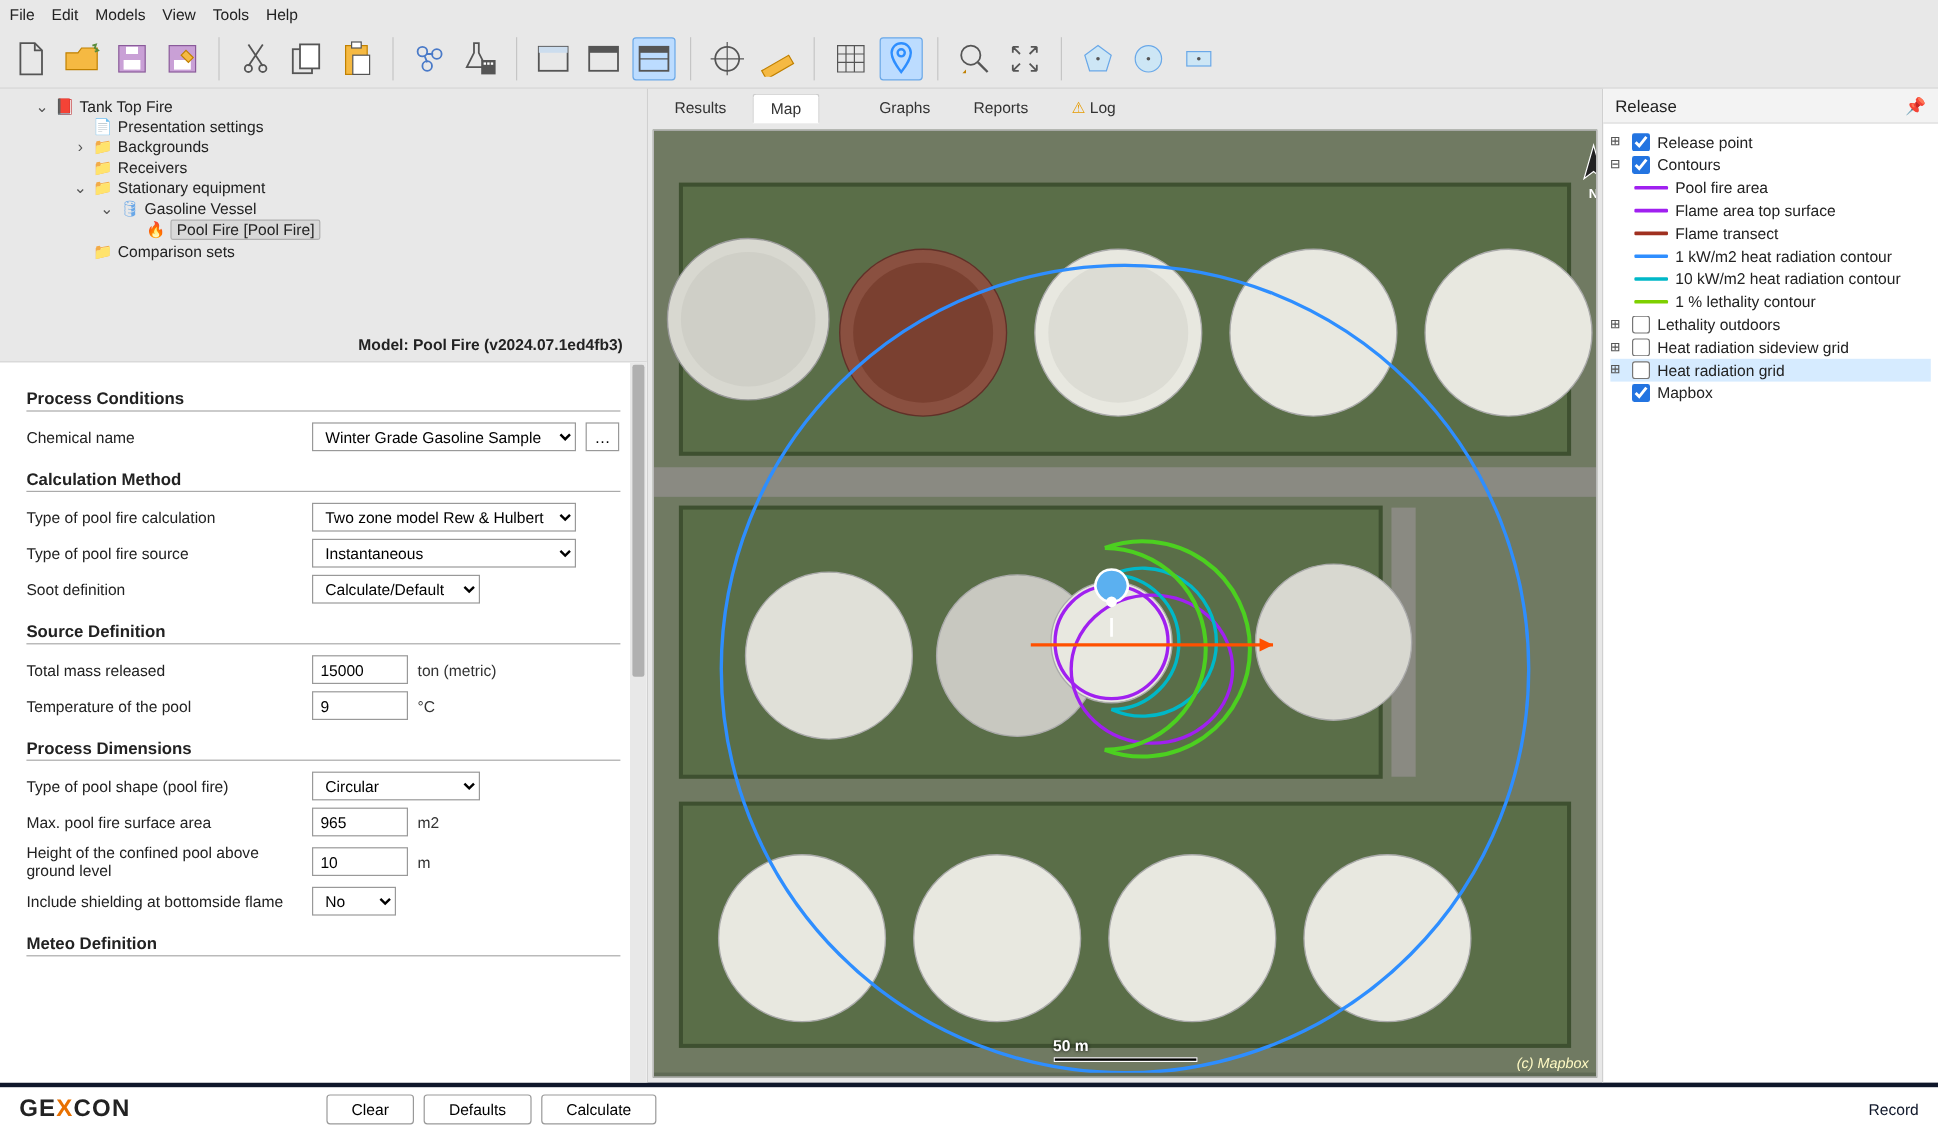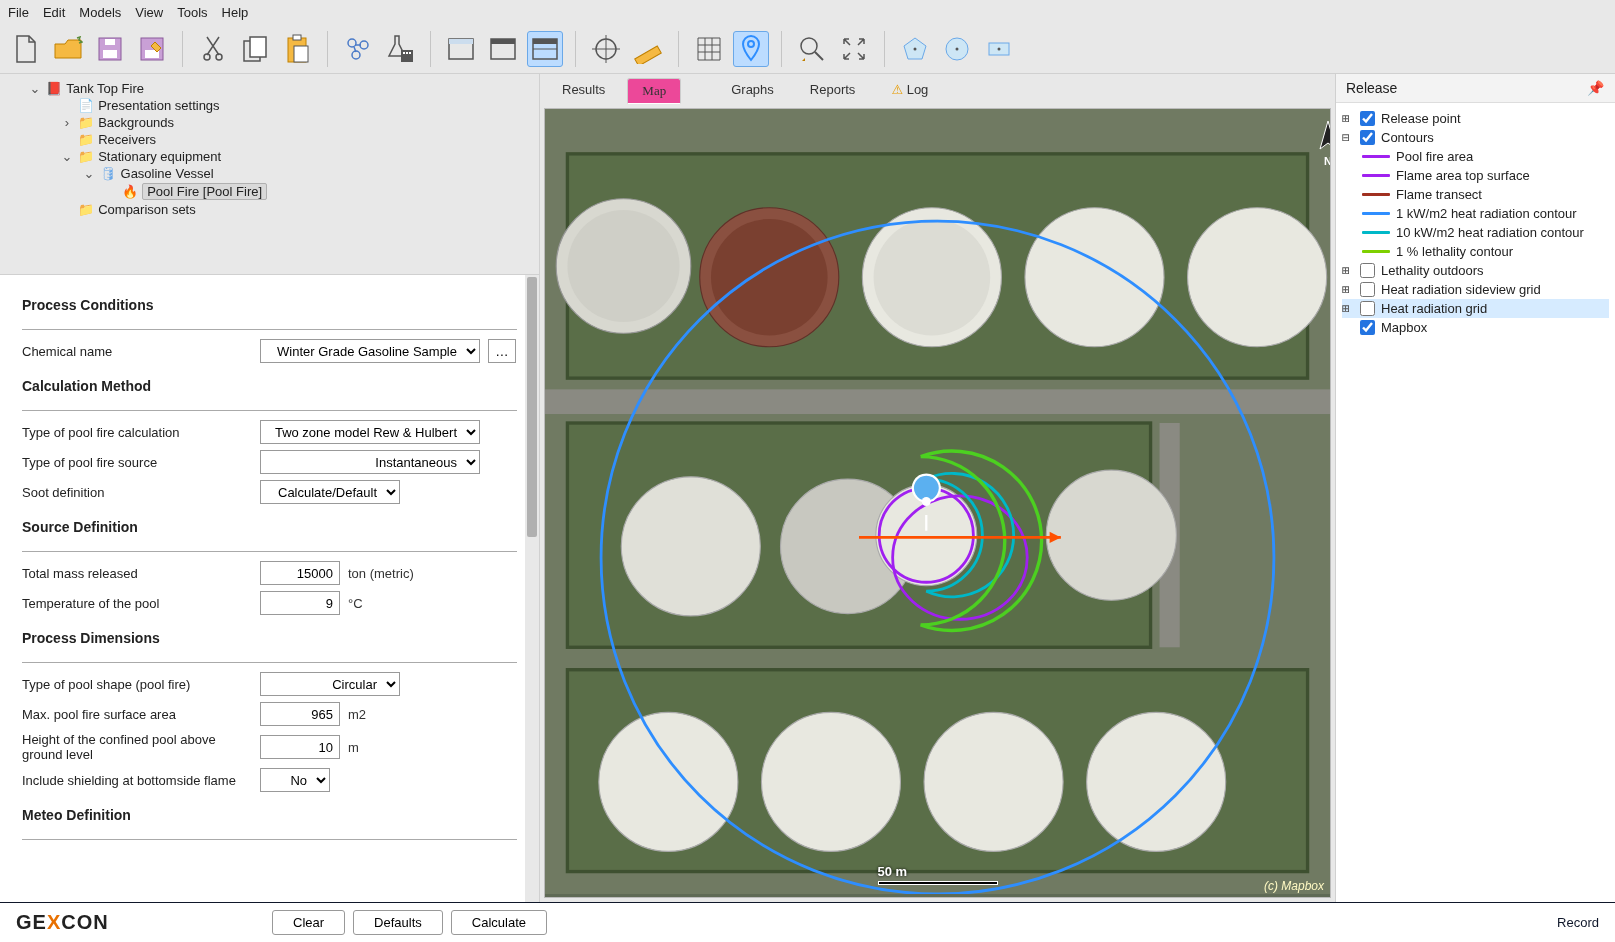--- a/index.html
+++ b/index.html
@@ -13,48 +13,48 @@
 .main { display: flex; height: calc(100% - 24px - 50px - 40px); }
 .left { width: 540px; display: flex; flex-direction: column; border-right:1px solid #d0d0d0; background:#e8e8e8;}
 .tree { padding: 6px 4px; background: #e8e8e8; height: 200px; overflow:auto; font-size:13px;}
 .tree-row { display:flex; align-items:center; gap:4px; padding:1px 0; white-space:nowrap;}
 .tree-indent1{padding-left:24px;} .tree-indent2{padding-left:56px;} .tree-indent3{padding-left:78px;} .tree-indent4{padding-left:100px;}
 .tree-sel { background:#d9d9d9; border:1px solid #b0b0b0; border-radius:2px; padding:0 4px;}
 .twist{width:14px;display:inline-block;text-align:center;color:#555;}
 .props { flex:1; overflow:auto; background:#fff; border-top:1px solid #d0d0d0; position:relative;}
 .props-inner{padding:10px 22px 10px 22px;}
 .model-hdr{ text-align:right; font-weight:bold; font-size:13px; padding:6px 20px; background:#e8e8e8;}
-.section-h{font-weight:bold;font-size:14px;padding:12px 0 16px;border-bottom:1px solid #aaa;margin-bottom:6px;}
+.section-h{font-weight:bold;font-size:14px;padding:12px 0 2px;border-bottom:1px solid #aaa;margin-bottom:6px;}
 .prop-row{display:flex;align-items:center;padding:3px 0;gap:8px;}
 .prop-label{width:230px;font-size:13px;}
-.prop-input{border:1px solid #999;background:#fff;height:24px;padding:2px 6px;font-size:13px;text-align:right;}
+.prop-input{border:1px solid #999;background:#fff;height:24px;padding:2px 6px;font-size:13px;}
 .sel-wide{width:220px;} .sel-med{width:140px;} .inp-num{width:80px;}
 .unit{font-size:13px;color:#333;}
 .dots-btn{width:28px;height:24px;border:1px solid #999;background:#fff;display:flex;align-items:center;justify-content:center;}
 .center { flex:1; display:flex; flex-direction:column; background:#e8e8e8;}
 .tabs{display:flex;gap:8px;padding:4px 8px 0;align-items:flex-start;height:30px;}
 .tab{padding:4px 14px;font-size:13px;cursor:pointer;color:#333;border-radius:3px 3px 0 0;}
-.tab.active{background:#ec4899;border:1px solid #ccc;border-bottom:1px solid #fff;font-family:Liberation Serif, serif;}
+.tab.active{background:#ffffff;border:1px solid #ccc;border-bottom:1px solid #fff;}
 .tab .warn{color:#e69b00;}
 .map{flex:1;margin:4px;position:relative;background:#5f6a55;overflow:hidden;border:1px solid #bbb;}
 .map svg{position:absolute;inset:0;}
 .scale-bar{position:absolute;bottom:12px;left:50%;transform:translateX(-50%);color:#fff;font-weight:bold;text-shadow:0 0 3px #000;}
 .scale-line{width:120px;height:4px;background:#000;border:1px solid #fff;margin:2px auto 0;}
 .attrib{position:absolute;right:6px;bottom:4px;color:#fef9c3;font-style:italic;font-size:12px;}
 .compass{position:absolute;right:20px;top:10px;}
 .right{width:280px;background:#fff;border-left:1px solid #d0d0d0;display:flex;flex-direction:column;}
 .legend-h{display:flex;justify-content:space-between;align-items:center;padding:6px 10px;background:#f3f3f3;border-bottom:1px solid #ddd;font-size:14px;}
 .legend-body{padding:6px;overflow:auto;flex:1;}
 .lg-row{display:flex;align-items:center;gap:6px;padding:2px 0;font-size:13px;}
 .lg-plus{width:12px;color:#555;font-family:monospace;}
 .lg-chk{width:15px;height:15px;}
 .lg-chk.checked{accent-color:#2374e1;}
 .lg-sw{width:28px;height:3px;border-radius:1px;margin-left:20px;}
 .lg-row.sel{background:#d6ebff;}
-.footer{height:40px;background:#fff;display:flex;align-items:center;padding:0 16px;gap:8px;border-top:1px solid #0f172a;}
+.footer{height:40px;background:#fff;display:flex;align-items:center;padding:0 16px;gap:8px;border-top:4px solid #0f172a;}
 .footer-logo{font-weight:bold;font-size:20px;letter-spacing:1px;flex:0 0 200px;}
 .footer-logo .x{color:#e87000;}
 .footer-btn{border:1px solid #999;background:#fff;padding:4px 20px;border-radius:3px;font-size:13px;cursor:pointer;}
 .footer-rec{margin-left:auto;color:#0f172a;}
 .scrollbar-fake{position:absolute;right:0;top:0;bottom:0;width:14px;background:#e8e8e8;}
 .scrollbar-thumb{background:#b0b0b0;width:10px;margin:2px;height:260px;border-radius:2px;}
 </style>
 </head>
 <body>
 
@@ -251,20 +251,21 @@
           <span style="color:#2e8eff">🔥</span>
           <span class="tree-sel">Pool Fire [Pool Fire]</span>
         </div>
       <div class="tree-row tree-indent2">
           <span class="twist"></span>
           <span>📁</span>
           <span>Comparison sets</span>
         </div>
     </div>
 
+    <div class="model-hdr">Model: Pool Fire (v2024.07.1ed4fb3)</div>
 
     <div class="props">
       <div class="scrollbar-fake">
           <div class="scrollbar-thumb"></div>
         </div>
       <div class="props-inner">
       <div class="section-h">Process Conditions</div>
       <div class="prop-row">
         <div class="prop-label">Chemical name</div>
         <select class="prop-input sel-wide"><option>Winter Grade Gasoline Sample</option></select>

